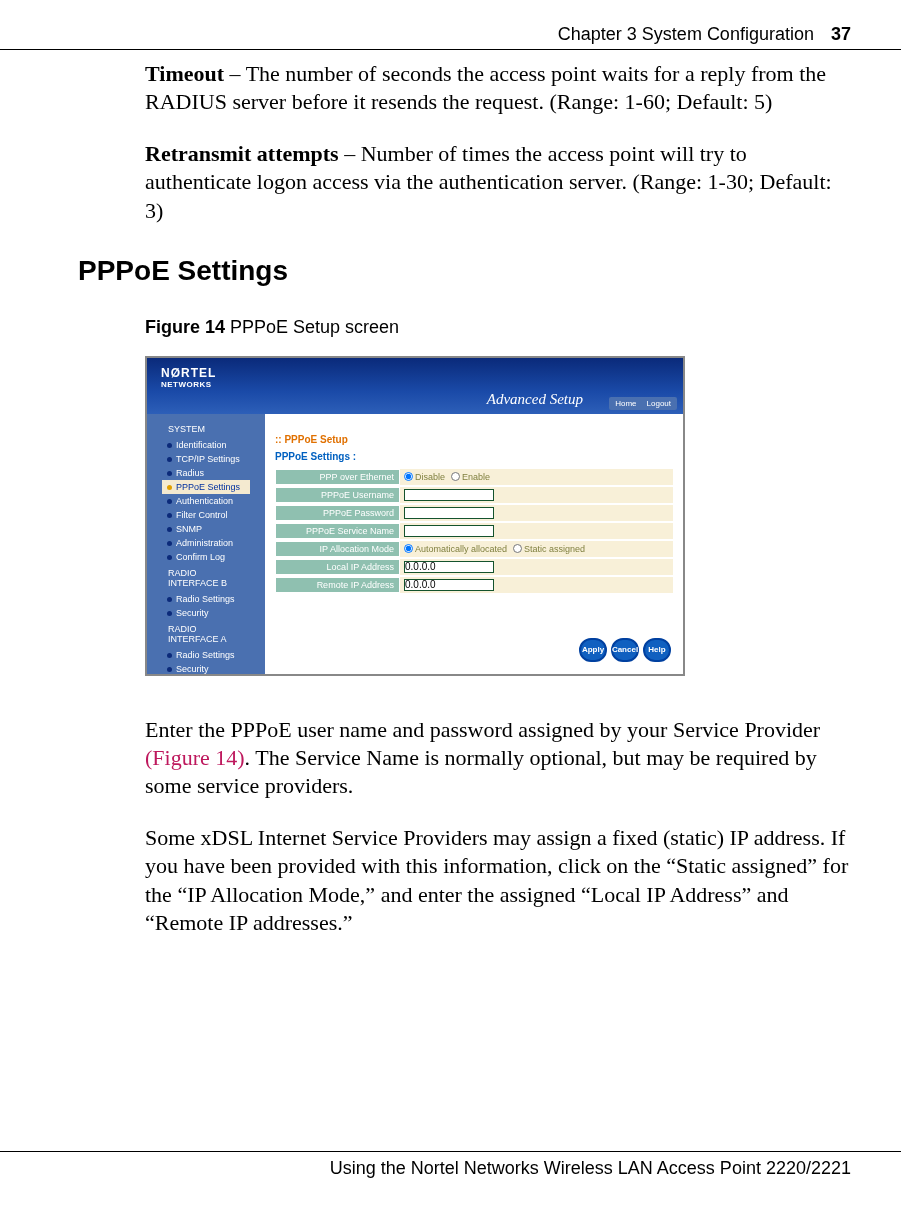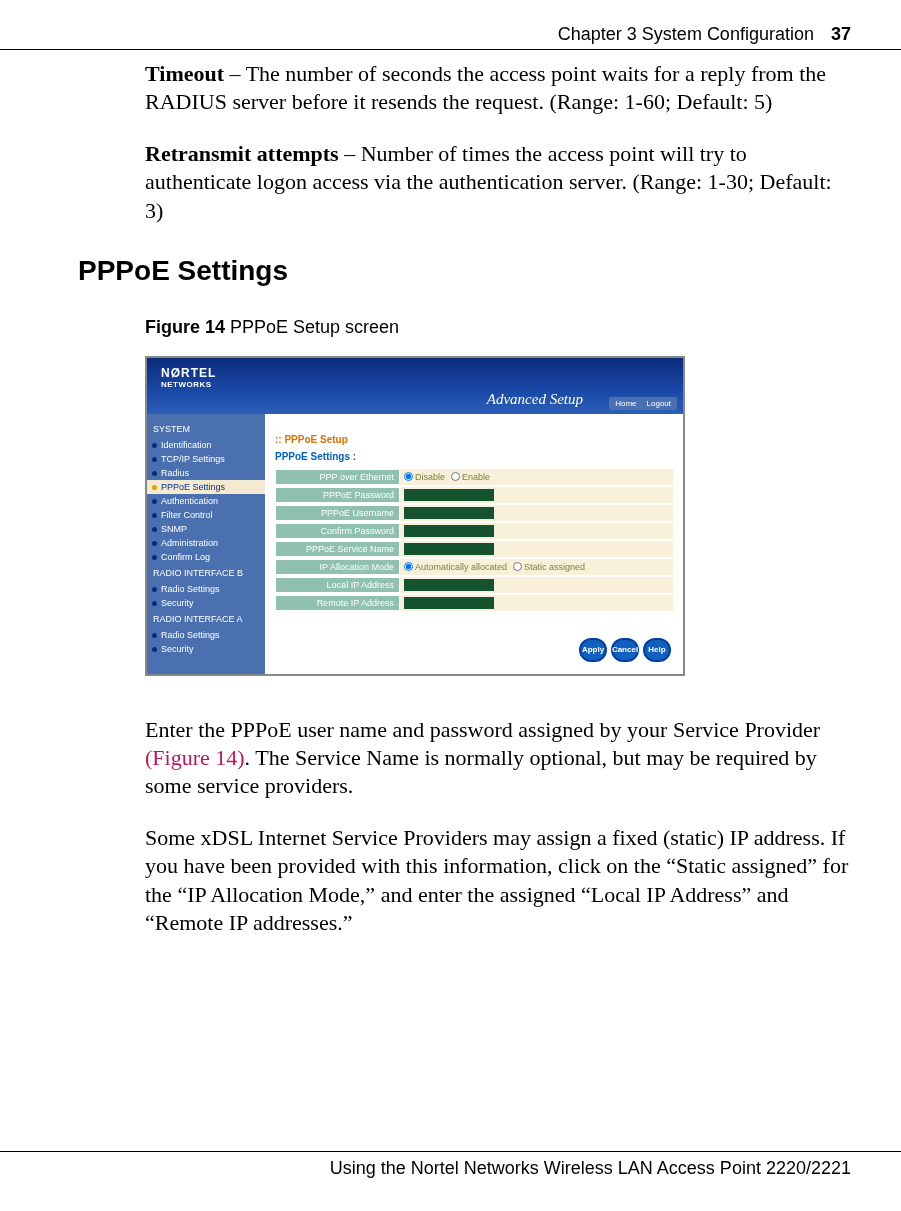--- a/index.html
+++ b/index.html
@@ -55,21 +55,21 @@
     font-family: "Times New Roman", serif; font-style:italic; font-size:15px;
   }
   .toplinks {
     position:absolute; right:6px; bottom:4px;
     background:#4a70b0; font-size:8px; padding:2px 6px; border-radius:2px;
     display:flex; gap:10px;
   }
   .fig-body { display:flex; height:260px; }
   .sidenav {
     width:118px; background:#4a70b0; color:#fff; font-size:9px;
-    padding:6px 0;
+    padding:6px 15px;
   }
   .sidenav .hd { padding:4px 6px; font-size:9px; color:#fff; }
   .sidenav ul { list-style:none; }
   .sidenav li {
     padding:2px 4px 2px 14px; position:relative; color:#fff;
   }
   .sidenav li::before {
     content:""; width:5px; height:5px; background:#0b2a7a;
     border-radius:50%; position:absolute; left:5px; top:5px;
   }
@@ -82,21 +82,21 @@
   .flabel {
     width:125px; background:#8fc0b0; color:#fff; font-size:9px;
     text-align:right; padding:2px 5px; border:1px solid #fff;
   }
   .fval {
     flex:1; background:#f8f0d8; font-size:9px; color:#808040;
     padding:1px 4px; border:none; height:16px;
     display:flex; align-items:center; gap:6px;
   }
   .fval input[type="text"] {
-    width:90px; font-size:10px; height:12px; border:6px solid #14532d;
+    width:90px; font-size:10px; height:12px; border:1px solid #14532d;
     background:#fff;
   }
   .fval .radio { display:inline-flex; align-items:center; gap:2px; color:#808040;}
   .fval .radio input { width:9px; height:9px; }
   .btnrow {
     position:absolute; right:12px; bottom:12px; display:flex; gap:4px;
   }
   .circle-btn {
     width:28px; height:24px; border-radius:12px; background:#1060c0;
     color:#fff; font-size:8px; display:flex; align-items:center;
@@ -181,33 +181,27 @@
                 <input type="radio" checked="" style="">
                 <span>Disable</span>
               </label>
             <label class="radio">
                 <input type="radio" style="">
                 <span>Enable</span>
               </label>
           </div>
         </div>
         <div class="frow">
+          <div class="flabel">PPPoE Username</div>
+          <div class="fval">
+              <input type="text" style="">
+            </div>
+        </div>
+        <div class="frow">
           <div class="flabel">PPPoE Password</div>
-          <div class="fval">
-              <input type="text" style="">
-            </div>
-        </div>
-        <div class="frow">
-          <div class="flabel">PPPoE Username</div>
-          <div class="fval">
-              <input type="text" style="">
-            </div>
-        </div>
-        <div class="frow">
-          <div class="flabel">Confirm Password</div>
           <div class="fval">
               <input type="text" style="">
             </div>
         </div>
         <div class="frow">
           <div class="flabel">PPPoE Service Name</div>
           <div class="fval">
               <input type="text" style="">
             </div>
         </div>

